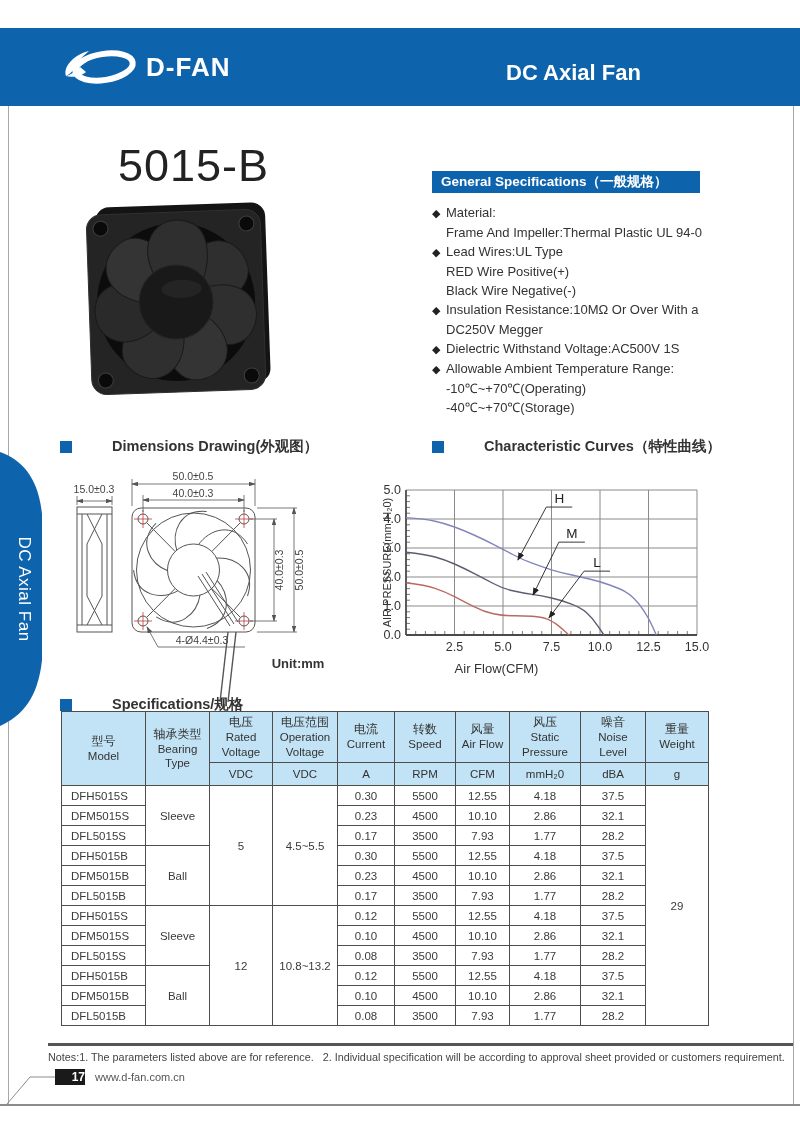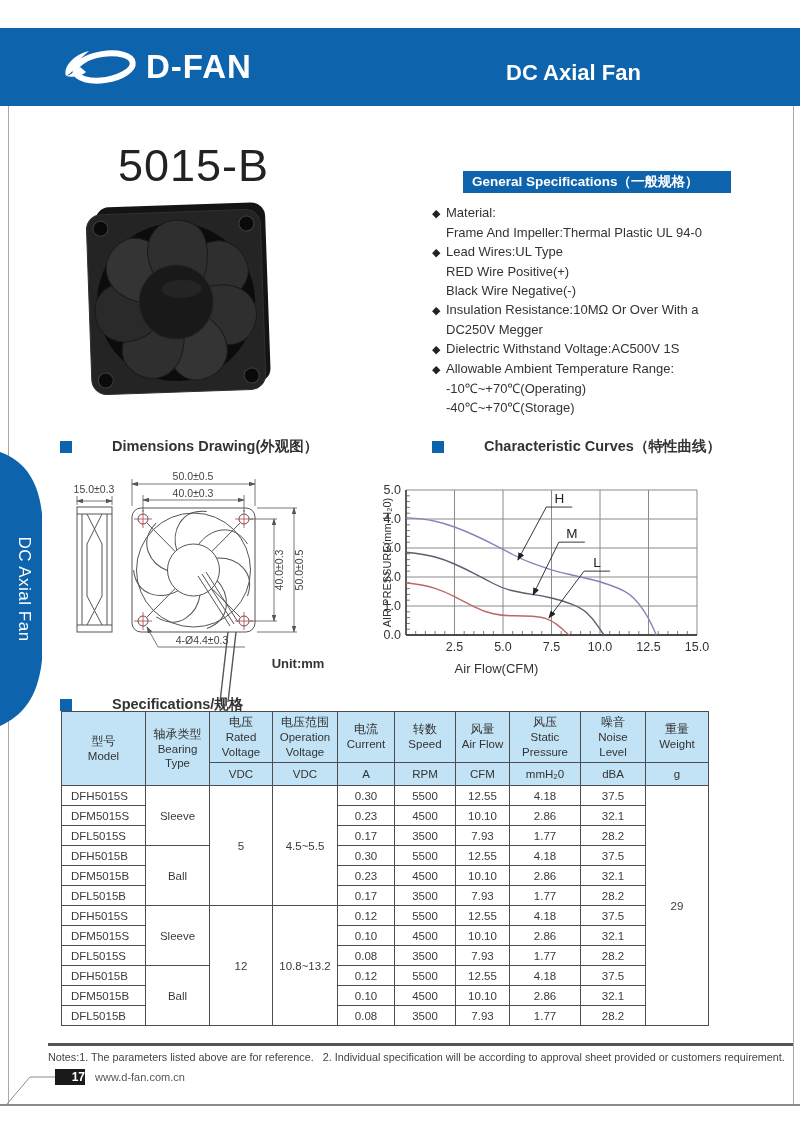--- a/index.html
+++ b/index.html
@@ -3,41 +3,41 @@
 <meta charset="utf-8">
 <style>
   html,body{margin:0;padding:0;background:#e8e8e8;}
   .page{position:relative;width:800px;height:1131px;background:#fff;overflow:hidden;
         font-family:"Liberation Sans",sans-serif;color:#333;margin:0 auto;}
   .abs{position:absolute;}
 
   
   .header-band{position:absolute;left:0;top:28px;width:800px;height:78px;background:#0e63ad;}
   .brand{position:absolute;left:62px;top:17px;display:flex;align-items:center;}
-  .brand-text{color:#fff;font-size:33px;font-weight:bold;letter-spacing:1px;margin-left:6px;}
+  .brand-text{color:#fff;font-size:26px;font-weight:bold;letter-spacing:1px;margin-left:6px;}
   .size-title{position:absolute;left:281px;top:15px;color:#fff;font-size:39px;letter-spacing:1px;}
   .size-sub{position:absolute;left:506px;top:32px;color:#fff;font-size:22px;font-weight:bold;}
 
   
   .b-left{position:absolute;left:8px;top:106px;width:1px;height:999px;background:#a8a8a8;}
   .b-right{position:absolute;left:793px;top:106px;width:1px;height:999px;background:#a8a8a8;}
   .b-bottom{position:absolute;left:0;top:1104px;width:800px;height:2px;background:#8c8c8c;}
 
   
   .side-tab{position:absolute;left:0;top:452px;width:46px;height:274px;}
   .tab-label{position:absolute;top:0;left:0;width:274px;height:46px;line-height:44px;
              transform:rotate(90deg) translateY(-46px);transform-origin:top left;
              text-align:center;color:#fff;font-size:17px;letter-spacing:.5px;}
 
   
   .model-title{position:absolute;left:118px;top:140px;font-size:45px;color:#222;letter-spacing:1px;}
 
   
   .gs-bar{position:absolute;left:432px;top:171px;width:268px;height:22px;background:#0e63ad;
-          color:#fff;font-size:13.5px;font-weight:bold;line-height:22px;padding-left:9px;box-sizing:border-box;margin-left:31px;}
+          color:#fff;font-size:13.5px;font-weight:bold;line-height:22px;padding-left:9px;box-sizing:border-box;}
   .gs-list{position:absolute;left:432px;top:203px;width:360px;font-size:13px;color:#333;}
   .gs-item{line-height:19px;white-space:nowrap;}
   .gs-item .dia{display:inline-block;width:14px;font-size:11px;color:#222;}
   .gs-item.cont{padding-left:14px;}
 
   
   .sec-head{position:absolute;display:flex;align-items:center;font-size:14.5px;font-weight:bold;color:#333;gap:32px;}
   .sq{width:12px;height:12px;background:#0e63ad;margin-right:8px;flex:none;}
 
   

